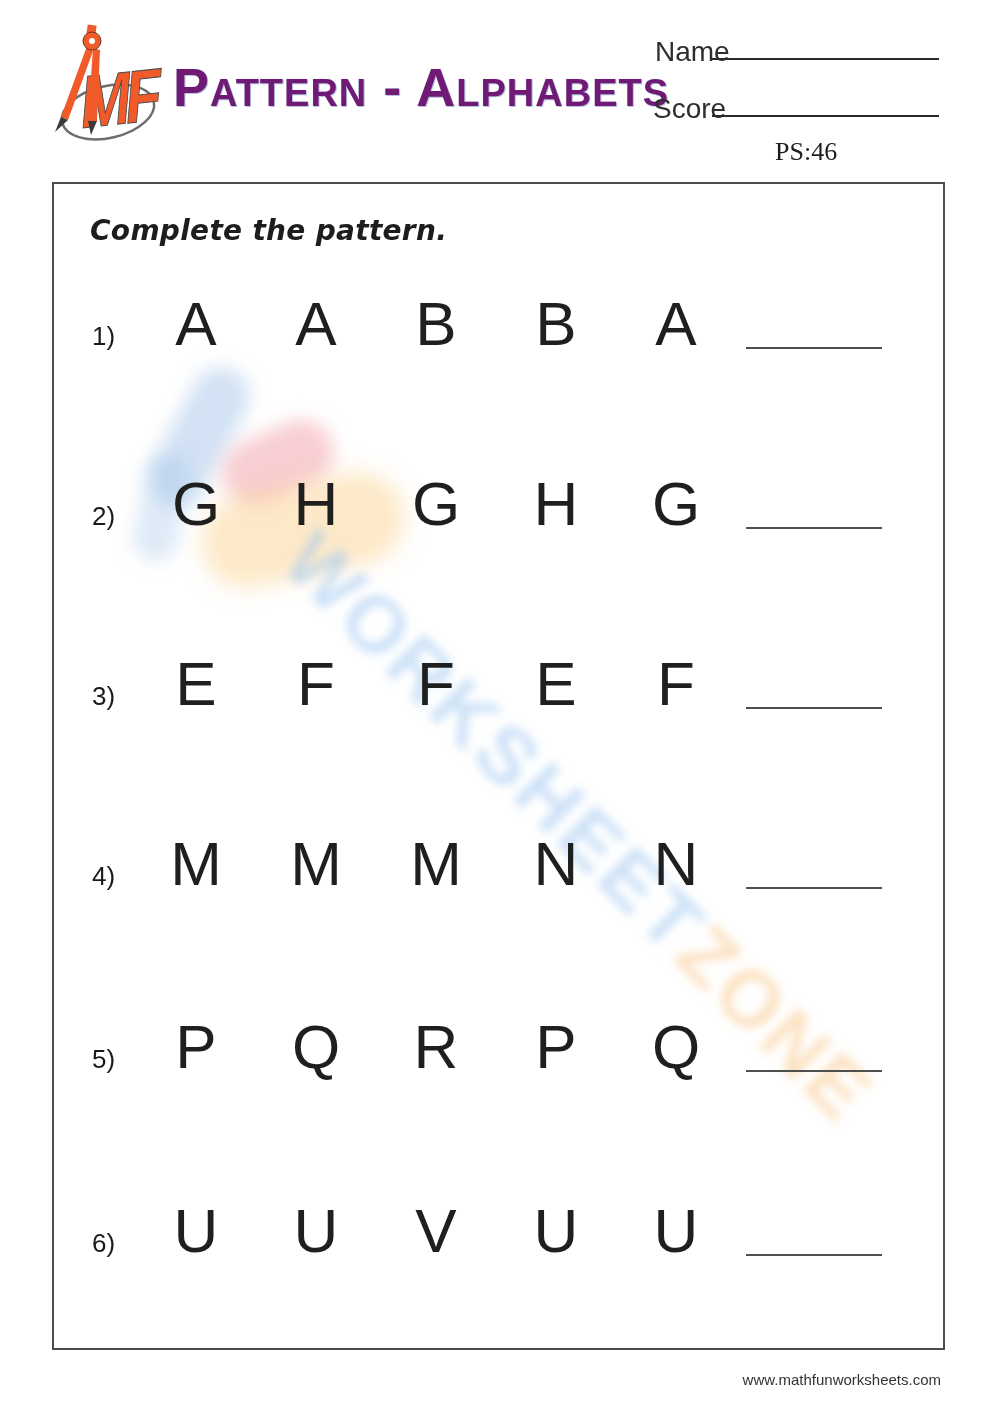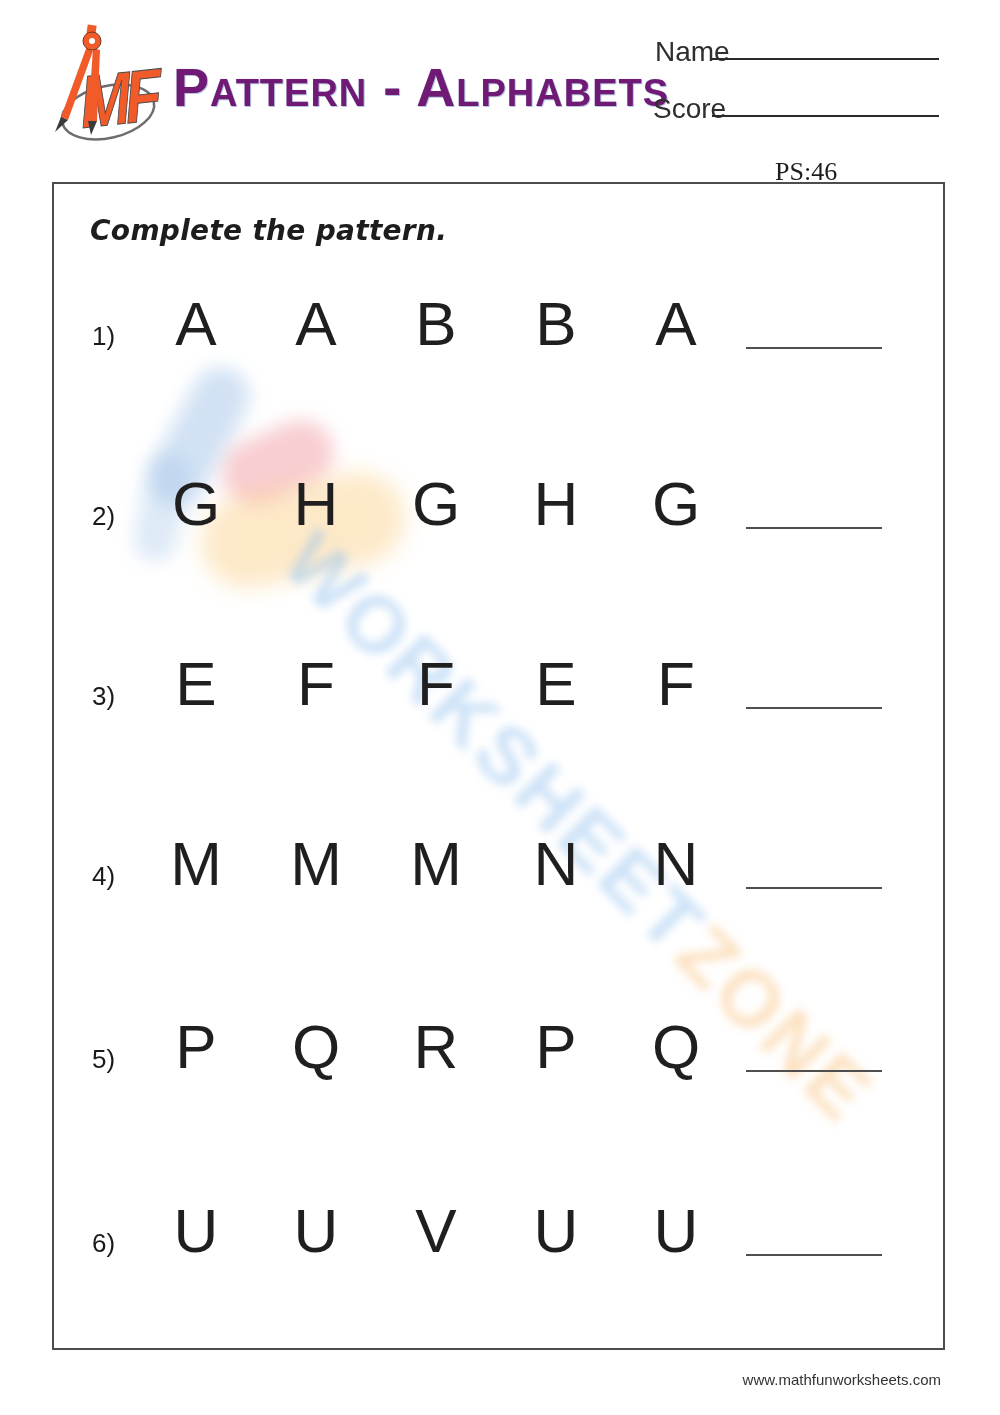--- a/index.html
+++ b/index.html
@@ -21,21 +21,21 @@
     white-space:nowrap;
   }
   .field-label { position:absolute; font-size:28px; color:#2e2e2e; }
   .name-label  { left:655px; top:36px; }
   .score-label { left:653px; top:93px; }
   .write-line  { position:absolute; height:0; border-bottom:2px solid #2a2a2a; }
   .name-line   { left:712px; top:58px;  width:227px; }
   .score-line  { left:712px; top:115px; width:227px; }
   .ps-code {
     position:absolute; left:775px; top:137px;
-    font-family:"Liberation Serif", serif; font-size:26px; color:#1d1d1d;margin-top:20px;
+    font-family:"Liberation Serif", serif; font-size:26px; color:#1d1d1d;
   }
 
   
   .box {
     position:absolute; left:52px; top:182px; width:893px; height:1168px;
     border:2px solid #4d4d4d; background:#ffffff; overflow:hidden;padding-left:36px;
   }
   .instruction {
     position:absolute; left:36px; top:30px;
     font-family:"DejaVu Sans", sans-serif;

